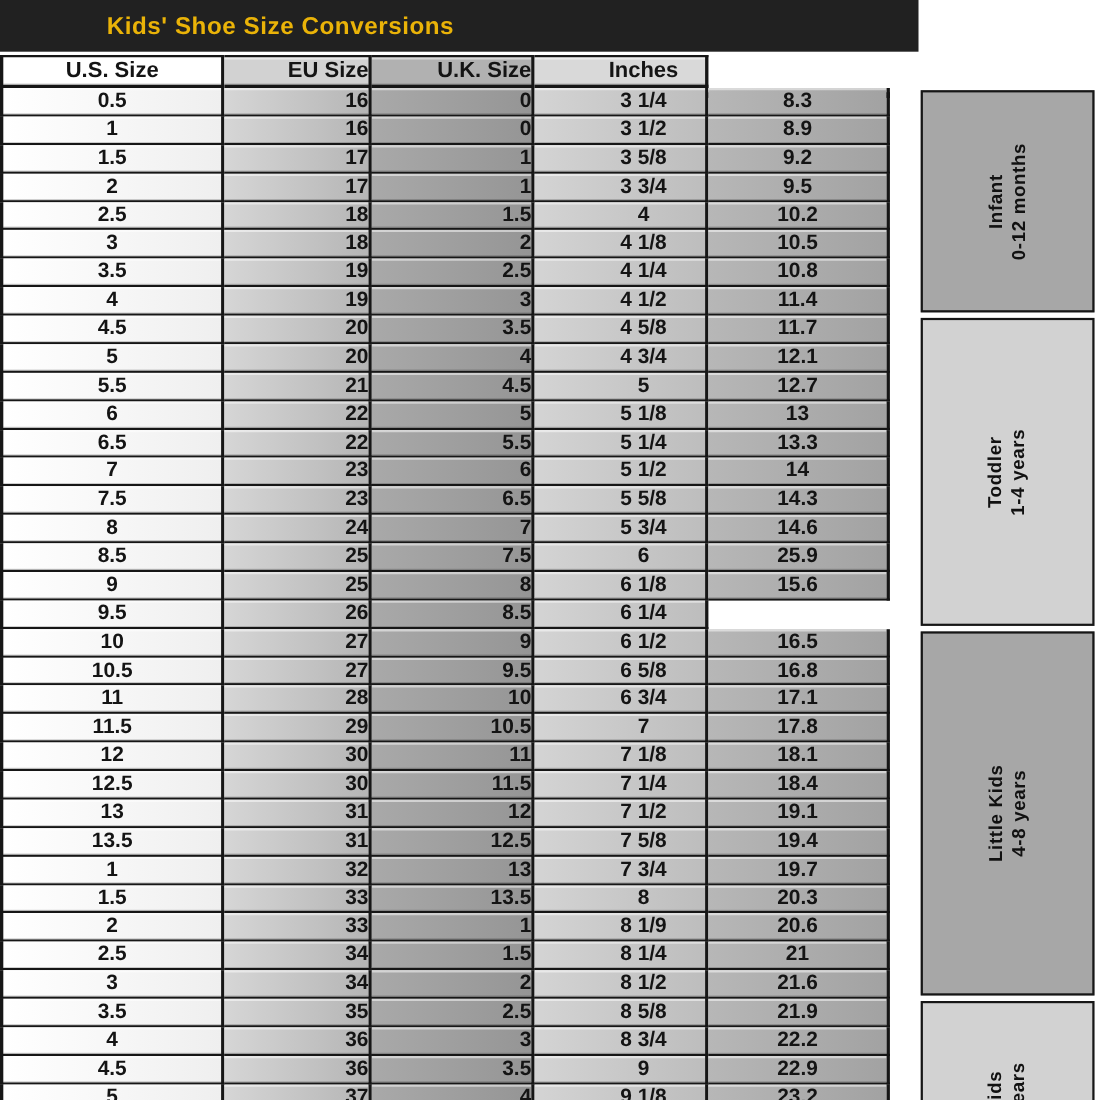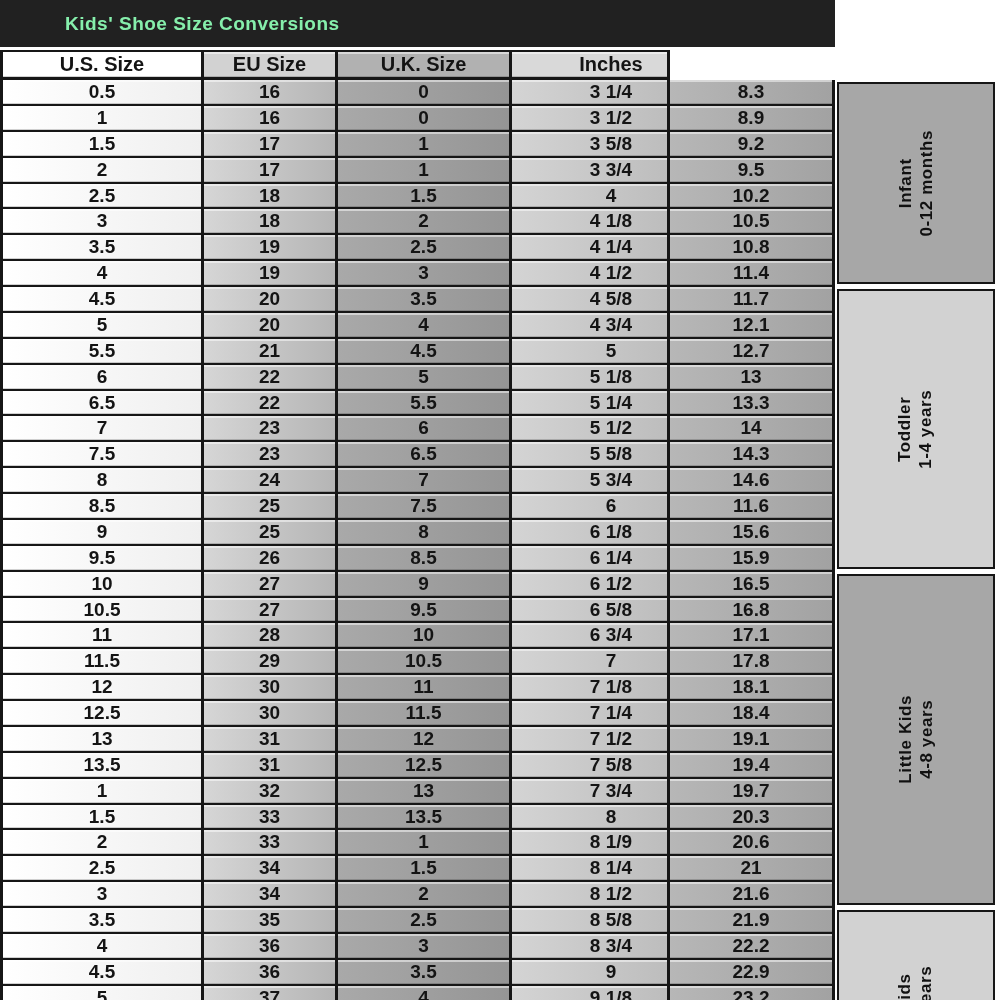--- a/index.html
+++ b/index.html
@@ -9,42 +9,42 @@
     font-family:"Liberation Sans","DejaVu Sans",sans-serif;
     font-weight:700; color:#141414;
     -webkit-font-smoothing:antialiased;
   }
   
   .title-band {
     position:absolute; left:0; top:0; width:835px; height:47px;
     background:#212121;
   }
   .title-band span {
-    display:block; padding-left:65px; line-height:47px;
-    font-size:19px; letter-spacing:0.5px; color:#86efac;
+    display:block; padding-left:97px; line-height:47px;
+    font-size:22px; letter-spacing:0.5px; color:#eab308;
   }
   
   .table-wrap { position:absolute; left:0; top:50px; width:835px; }
   .hrow, .trow { display:flex; box-sizing:border-box; }
   .hrow { height:30px; }
   .trow { height:25.875px; }
   .cell {
     box-sizing:border-box; text-align:center; overflow:hidden;
     border-right:3px solid #161616; border-bottom:2px solid #161616;
     box-shadow: inset 0 2px 0 rgba(255,255,255,0.5), inset 0 -1px 0 rgba(0,0,0,0.18);
   }
   .cell.first { border-left:3px solid #161616; }
   .hrow .cell {
     border-top:2px solid #161616; border-bottom:3px solid #161616;
     font-size:20px; line-height:25px;
   }
   .trow .cell { font-size:19px; line-height:23px; }
   .col0 { width:204px; }
-  .col1 { width:134px; }
-  .col2 { width:174px; }
+  .col1 { width:134px;text-align:right; }
+  .col2 { width:148px;text-align:right; }
   .col3 { width:158px;padding-left:43px; }
   .col4 { width:165px; }
   
   .trow .col0 { background:linear-gradient(to right,#ffffff,#efefef); }
   .trow .col1 { background:linear-gradient(to right,#d6d6d6,#b5b5b5); }
   .trow .col2 { background:linear-gradient(to right,#a9a9a9,#959595); }
   .trow .col3 { background:linear-gradient(to right,#d4d4d4,#bdbdbd); }
   .trow .col4 { background:linear-gradient(to right,#b7b7b7,#a2a2a2); }
   .hrow .col0 { background:#ffffff; }
   .hrow .col1 { background:#d2d2d2; }
@@ -192,35 +192,34 @@
           <div class="cell col1">24</div>
           <div class="cell col2">7</div>
           <div class="cell col3">5 3/4</div>
           <div class="cell col4">14.6</div>
         </div>
         <div class="trow">
           <div class="cell col0 first">8.5</div>
           <div class="cell col1">25</div>
           <div class="cell col2">7.5</div>
           <div class="cell col3">6</div>
-          <div class="cell col4">11.6</div>
+          <div class="cell col4">25.9</div>
         </div>
         <div class="trow">
           <div class="cell col0 first">9</div>
           <div class="cell col1">25</div>
           <div class="cell col2">8</div>
           <div class="cell col3">6 1/8</div>
           <div class="cell col4">15.6</div>
         </div>
         <div class="trow">
           <div class="cell col0 first">9.5</div>
           <div class="cell col1">26</div>
           <div class="cell col2">8.5</div>
           <div class="cell col3">6 1/4</div>
-          <div class="cell col4">15.9</div>
         </div>
         <div class="trow">
           <div class="cell col0 first">10</div>
           <div class="cell col1">27</div>
           <div class="cell col2">9</div>
           <div class="cell col3">6 1/2</div>
           <div class="cell col4">16.5</div>
         </div>
         <div class="trow">
           <div class="cell col0 first">10.5</div>

